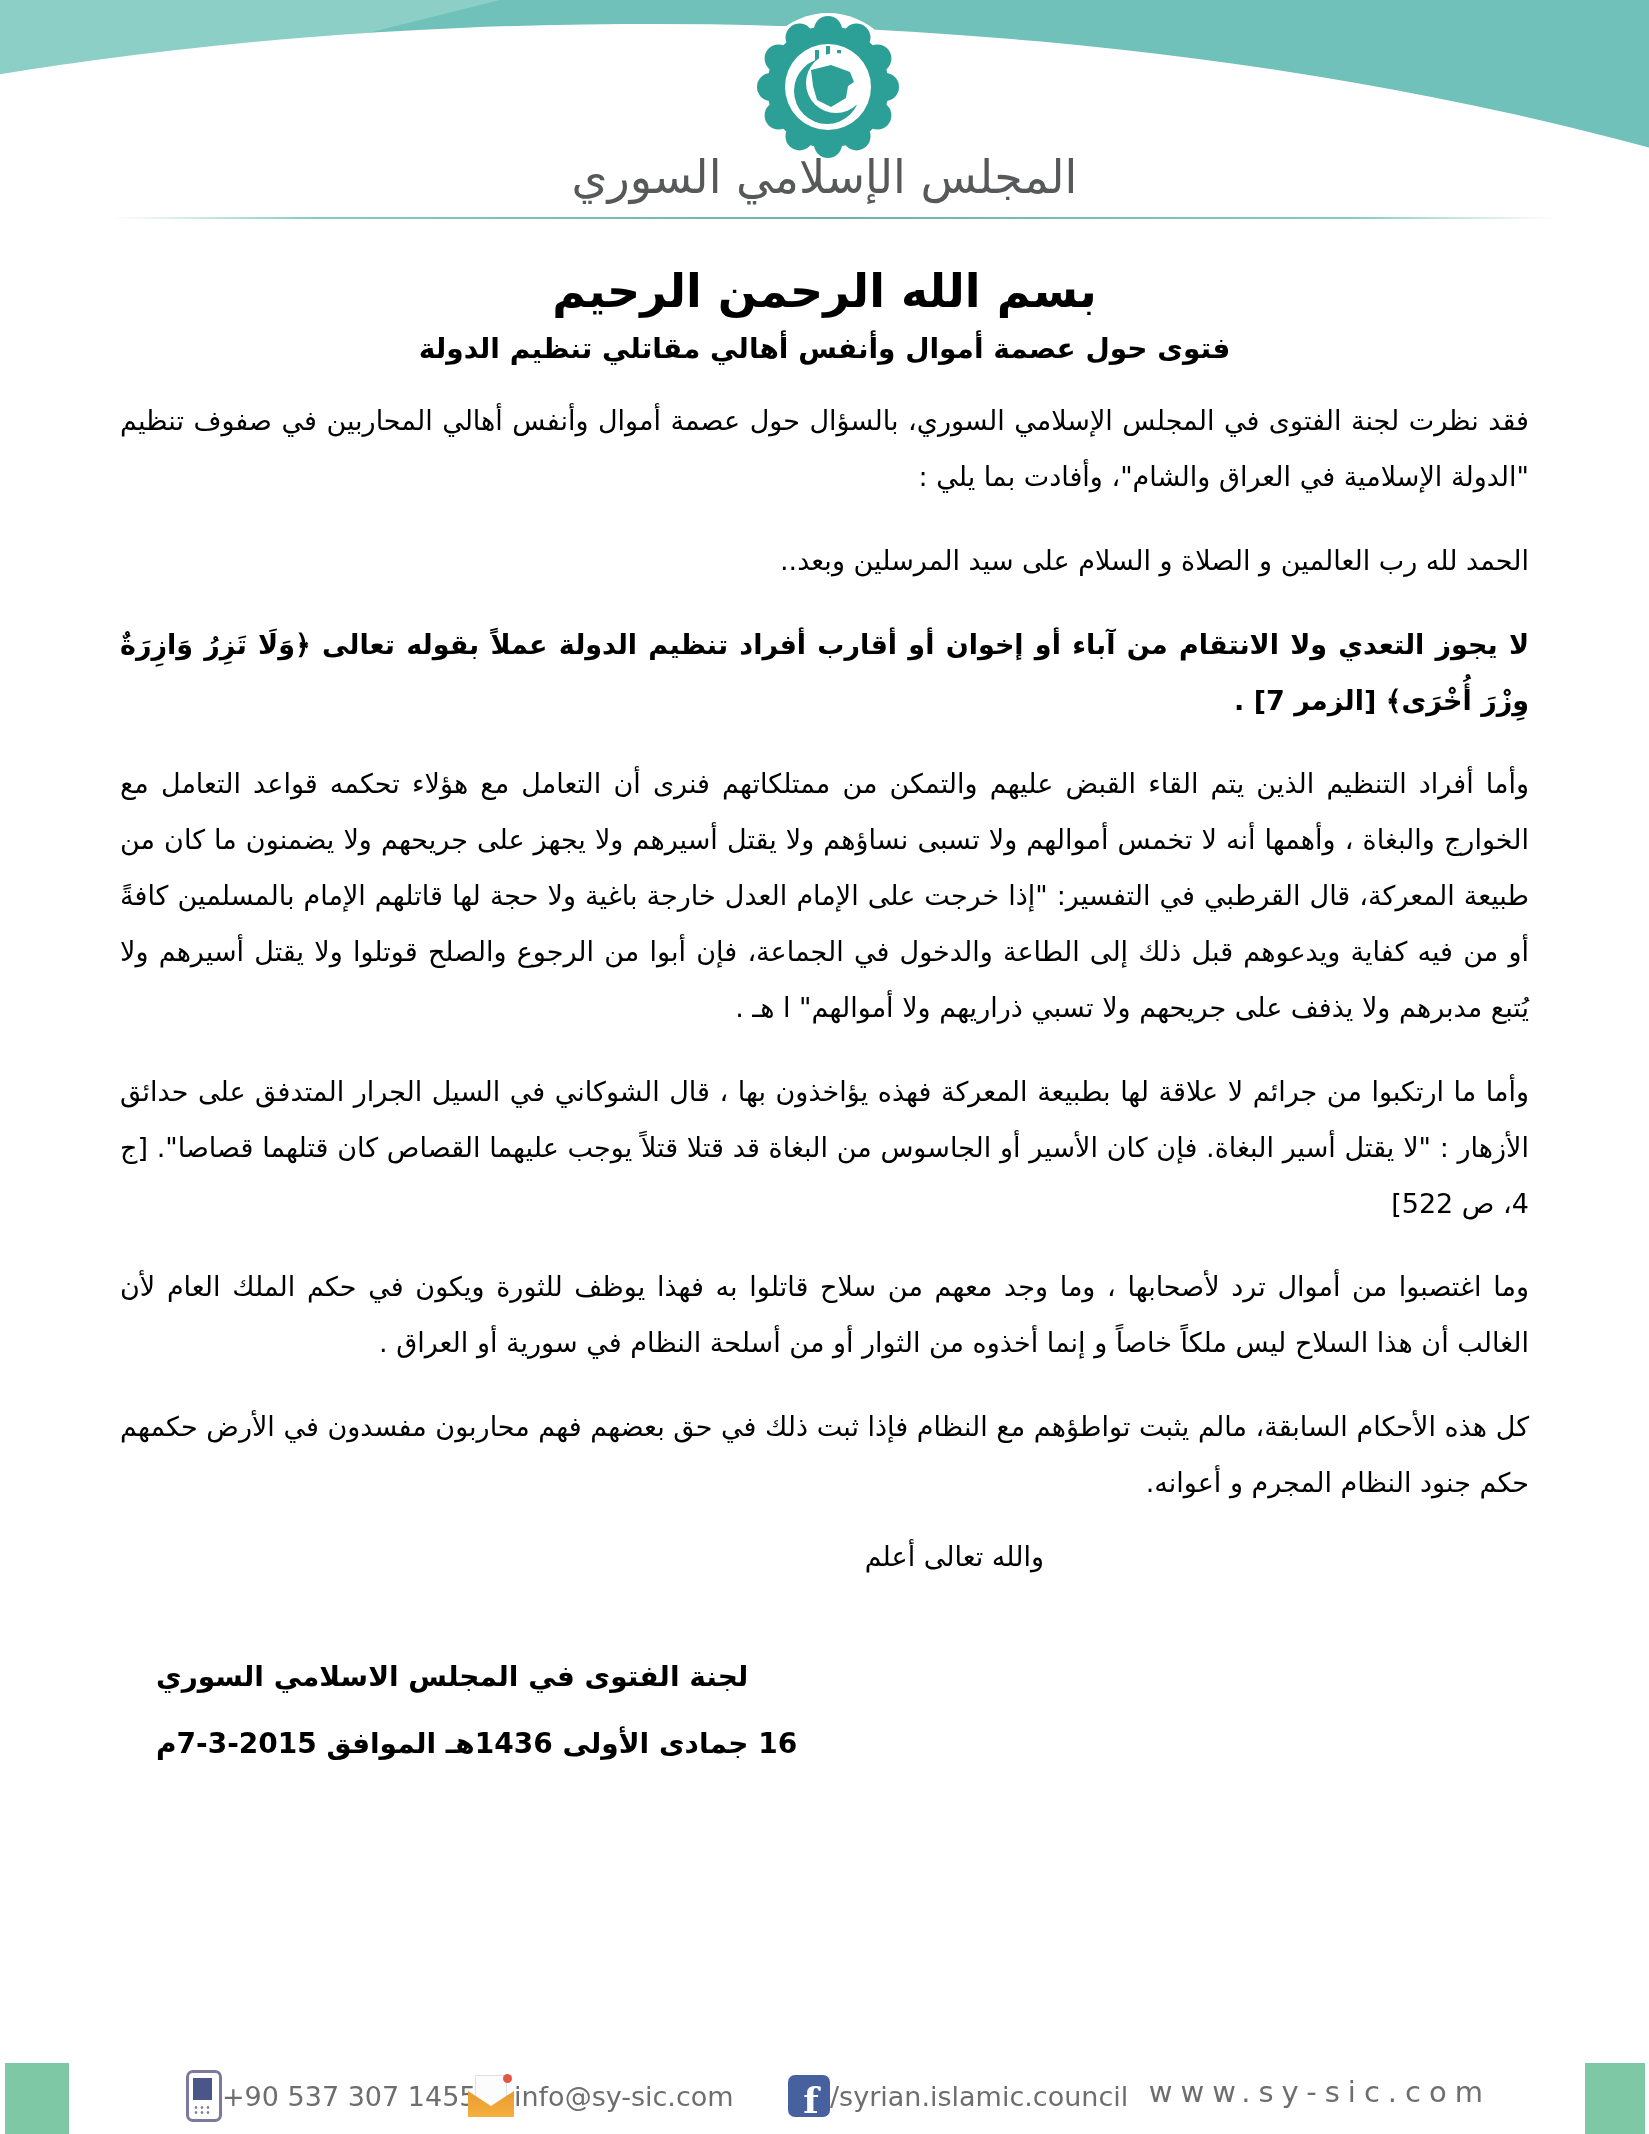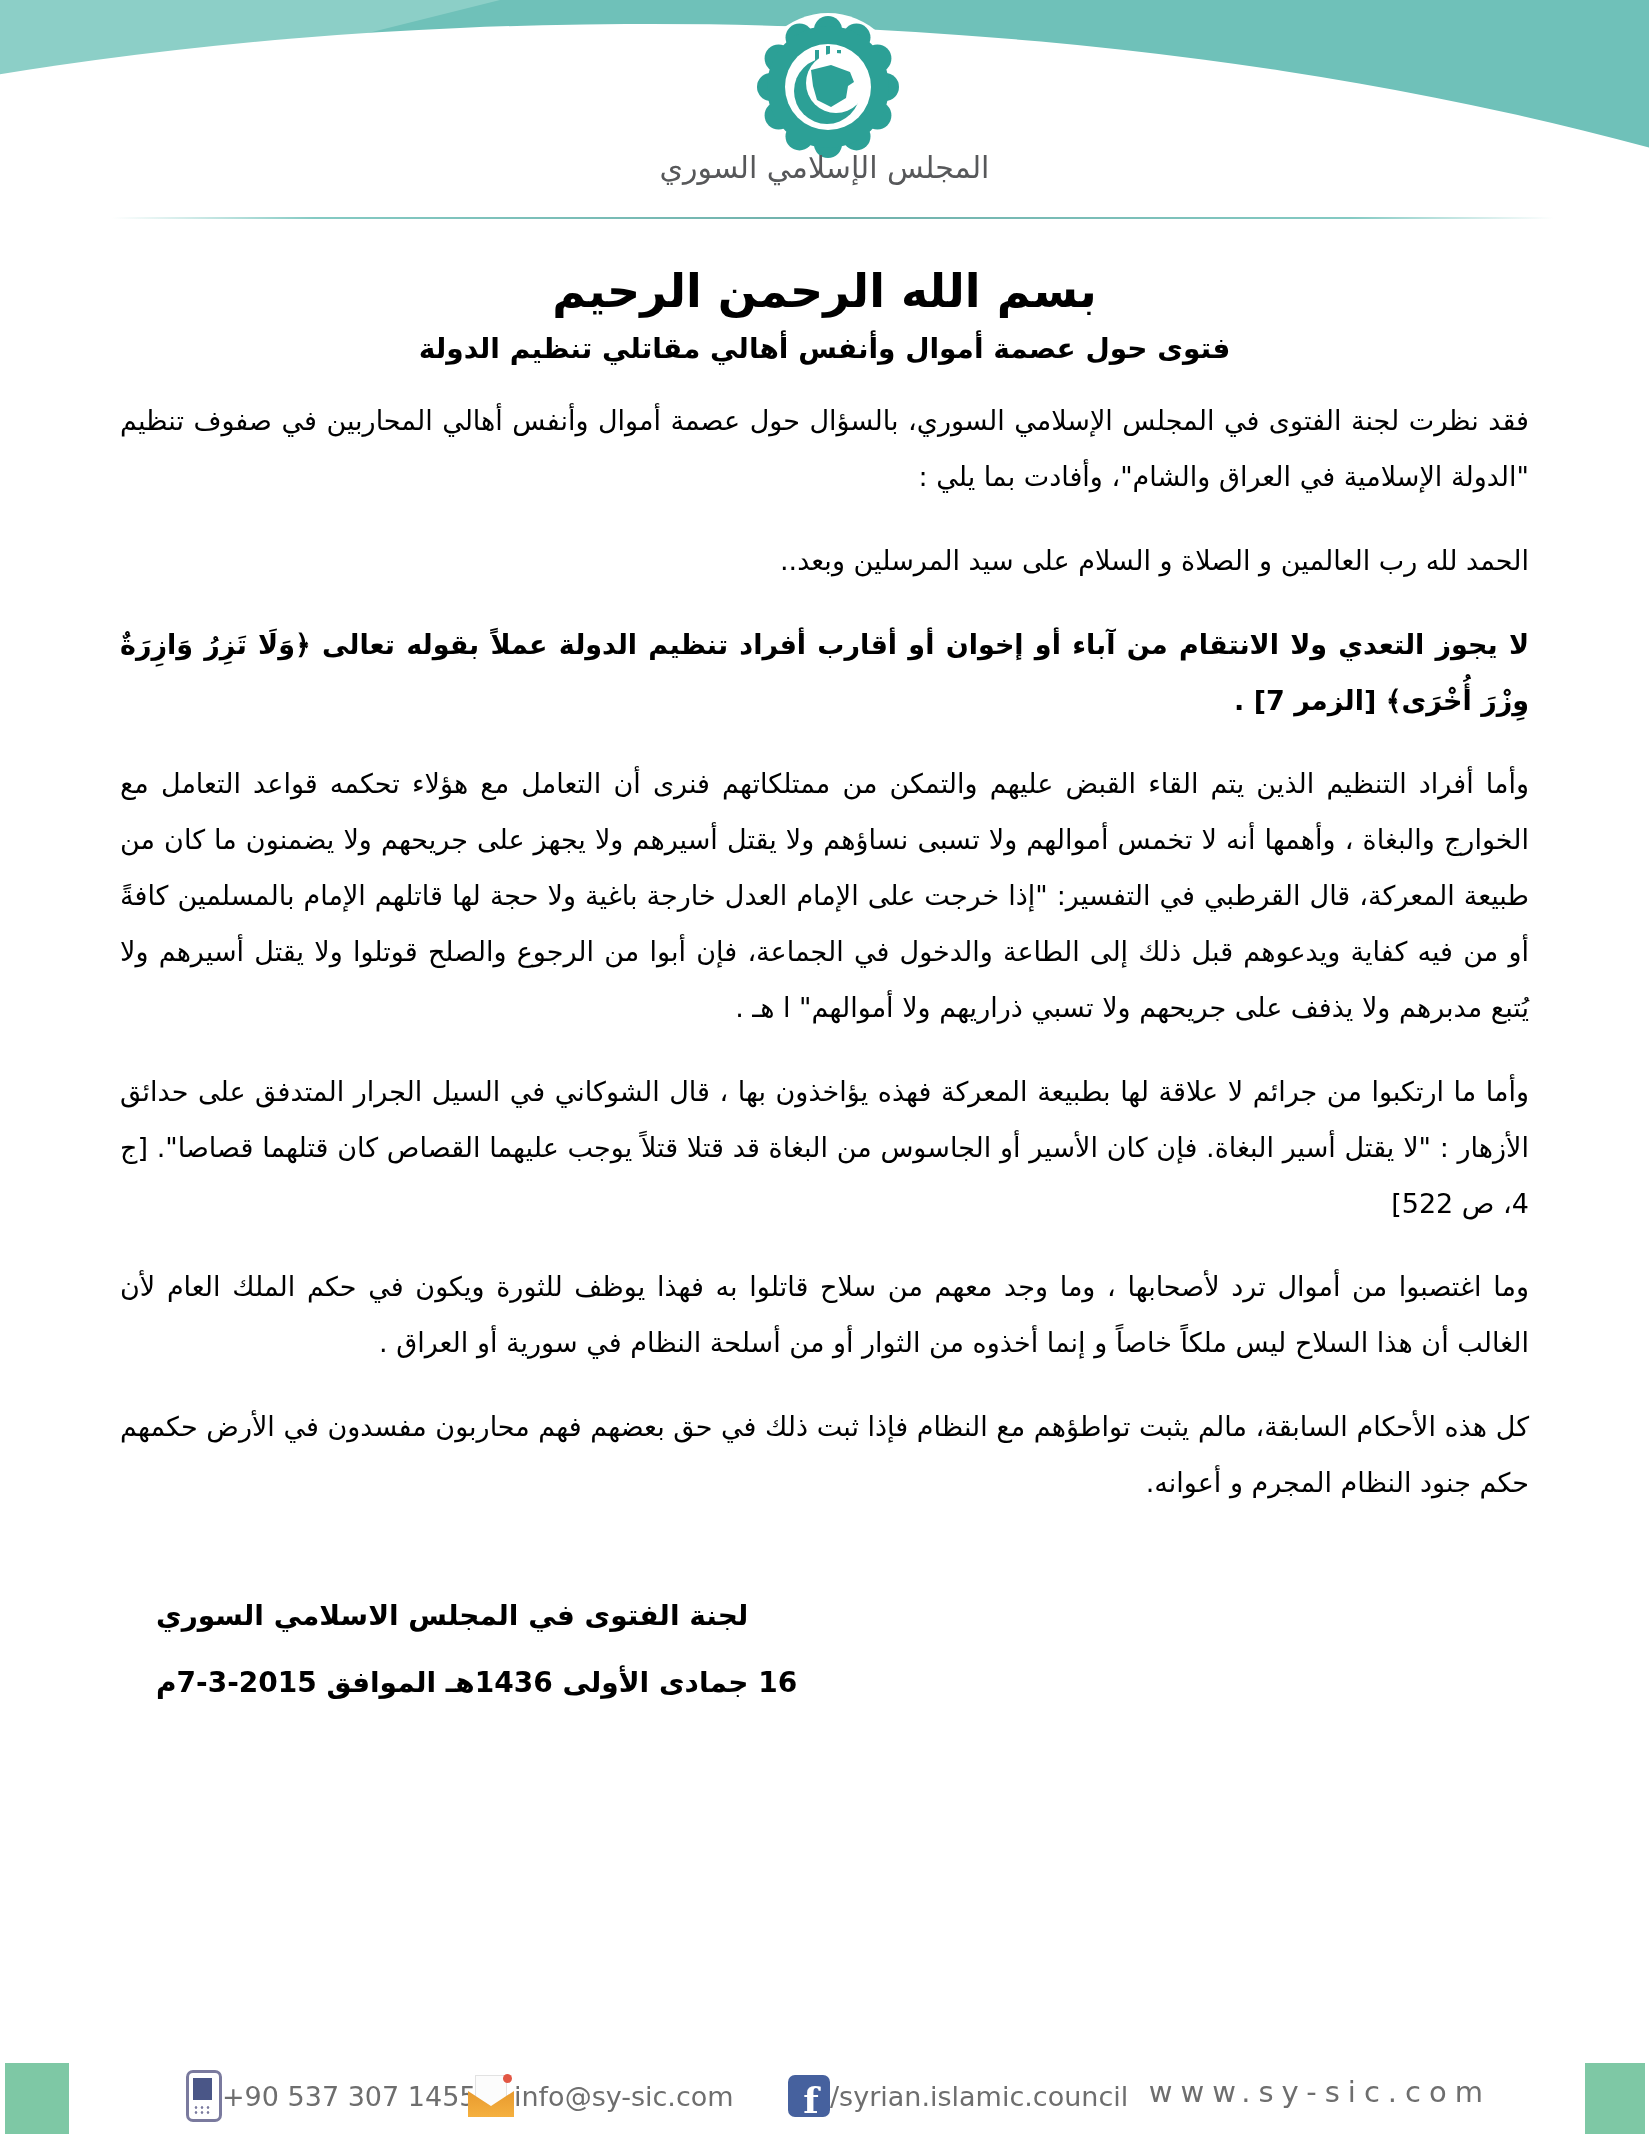--- a/index.html
+++ b/index.html
@@ -15,21 +15,21 @@
     -webkit-clip-path:polygon(0 0,100% 0,0 100%);clip-path:polygon(0 0,100% 0,0 100%);}
   .wave-fringe{position:absolute;left:-1000px;top:48px;width:3400px;height:1316px;border-radius:50%;
     background-color:#ffffff;
     background-image:radial-gradient(rgba(74,170,160,.85) 2.4px, transparent 3px),
                      radial-gradient(rgba(74,170,160,.5) 1.6px, transparent 2.2px);
     background-size:13px 13px,9px 9px;background-position:0 0,5px 6px;}
   .wave-white{position:absolute;left:-1000px;top:48px;width:3400px;height:1316px;border-radius:50%;
     background:#ffffff;transform:rotate(0.8deg);transform-origin:100% 50%;}
   .logo{position:absolute;top:12px;left:753px;width:150px;height:150px;}
   .org-name{position:absolute;top:150px;left:0;width:100%;text-align:center;
-    font-size:30px;color:#57585A;letter-spacing:1px;}
+    font-size:46px;color:#57585A;letter-spacing:1px;}
   .divider{position:absolute;top:217px;left:112px;right:95px;height:2px;
     background:linear-gradient(to right,rgba(111,193,185,0),rgba(111,193,185,.85) 14%,
                rgba(96,168,162,.9) 50%,rgba(111,193,185,.85) 86%,rgba(111,193,185,0));}
   
   .content{position:absolute;top:240px;left:120px;width:1409px;direction:rtl;color:#000;}
   .basmala{text-align:center;font-size:46px;font-weight:bold;margin:24px 0 10px;}
   .doc-title{text-align:center;font-size:28px;font-weight:bold;margin:14px 0 0;}
   .para{font-size:27px;line-height:2.07;text-align:justify;margin:28px 0 0;}
   .para.bold{font-weight:bold;}
   .closing{font-size:27px;margin:30px 485px 0 0;text-align:right;}
@@ -114,20 +114,21 @@
     <div class="doc-title">فتوى حول عصمة أموال وأنفس أهالي مقاتلي تنظيم الدولة</div>
 
     <p class="para">فقد نظرت لجنة الفتوى في المجلس الإسلامي السوري، بالسؤال حول عصمة أموال وأنفس أهالي المحاربين في صفوف تنظيم "الدولة الإسلامية في العراق والشام"، وأفادت بما يلي :</p>
     <p class="para">الحمد لله رب العالمين و الصلاة و السلام على سيد المرسلين وبعد..</p>
     <p class="para bold">لا يجوز التعدي ولا الانتقام من آباء أو إخوان أو أقارب أفراد تنظيم الدولة عملاً بقوله تعالى ﴿وَلَا تَزِرُ وَازِرَةٌ وِزْرَ أُخْرَى﴾ [الزمر 7] .</p>
     <p class="para">وأما أفراد التنظيم الذين يتم القاء القبض عليهم والتمكن من ممتلكاتهم فنرى أن التعامل مع هؤلاء تحكمه قواعد التعامل مع الخوارج والبغاة ، وأهمها أنه لا تخمس أموالهم ولا تسبى نساؤهم ولا يقتل أسيرهم ولا يجهز على جريحهم ولا يضمنون ما كان من طبيعة المعركة، قال القرطبي في التفسير: "إذا خرجت على الإمام العدل خارجة باغية ولا حجة لها قاتلهم الإمام بالمسلمين كافةً أو من فيه كفاية ويدعوهم قبل ذلك إلى الطاعة والدخول في الجماعة، فإن أبوا من الرجوع والصلح قوتلوا ولا يقتل أسيرهم ولا يُتبع مدبرهم ولا يذفف على جريحهم ولا تسبي ذراريهم ولا أموالهم" ا هـ .</p>
     <p class="para">وأما ما ارتكبوا من جرائم لا علاقة لها بطبيعة المعركة فهذه يؤاخذون بها ، قال الشوكاني في السيل الجرار المتدفق على حدائق الأزهار : "لا يقتل أسير البغاة. فإن كان الأسير أو الجاسوس من البغاة قد قتلا قتلاً يوجب عليهما القصاص كان قتلهما قصاصا". [ج 4، ص 522]</p>
     <p class="para">وما اغتصبوا من أموال ترد لأصحابها ، وما وجد معهم من سلاح قاتلوا به فهذا يوظف للثورة ويكون في حكم الملك العام لأن الغالب أن هذا السلاح ليس ملكاً خاصاً و إنما أخذوه من الثوار أو من أسلحة النظام في سورية أو العراق .</p>
     <p class="para">كل هذه الأحكام السابقة، مالم يثبت تواطؤهم مع النظام فإذا ثبت ذلك في حق بعضهم فهم محاربون مفسدون في الأرض حكمهم حكم جنود النظام المجرم و أعوانه.</p>
 
+    <p class="closing">والله تعالى أعلم</p>
 
     <div class="sig sig-committee">لجنة الفتوى في المجلس الاسلامي السوري</div>
     <div class="sig sig-date">16 جمادى الأولى 1436هـ  الموافق 2015-3-7م</div>
   </div>
 
   <div class="footer">
     <div class="corner corner-left"></div>
     <div class="corner corner-right"></div>
 
     <div class="fgroup g-phone">

